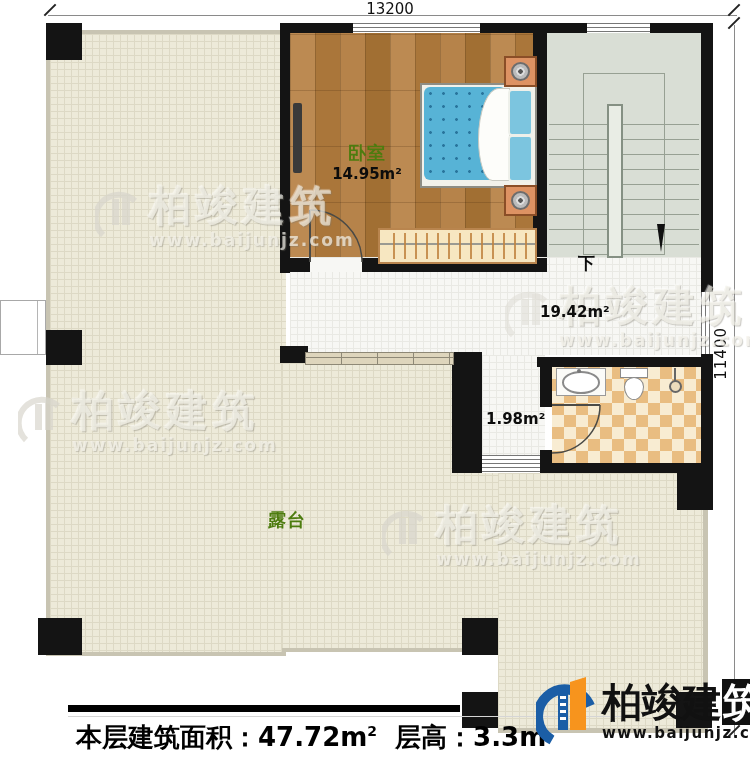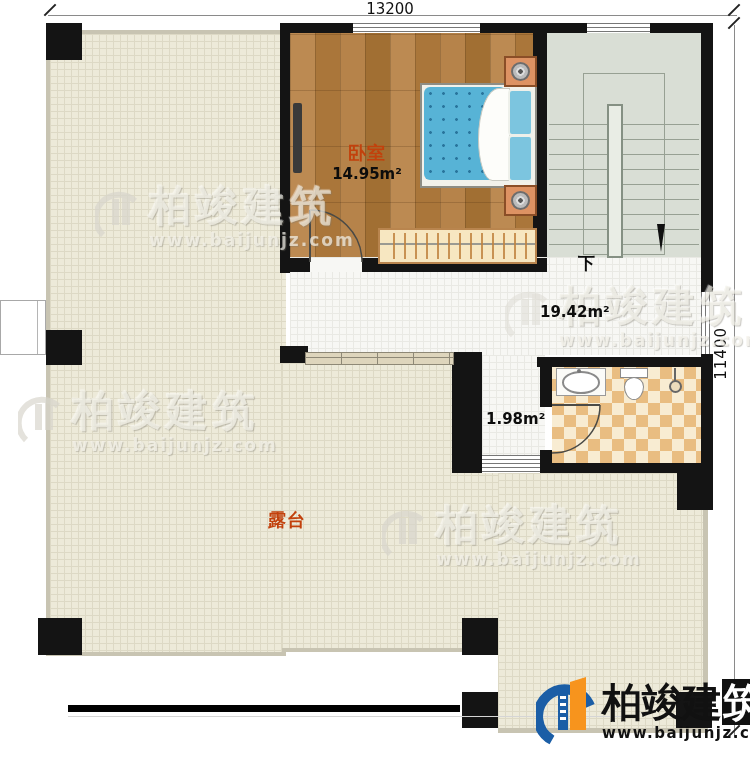--- a/index.html
+++ b/index.html
@@ -58,21 +58,21 @@
   .basin{background:#fff;border:2px solid #8a8a8a;border-radius:50%;}
   .faucet{background:#777;border-radius:50%;}
   .tank{background:#fff;border:1px solid #8a8a8a;}
   .bowl{background:#fff;border:1px solid #8a8a8a;border-radius:50% 50% 50% 50%/42% 42% 58% 58%;}
   .shower-line{background:#666;}
   .shower-head{background:#ecdcbc;border:2px solid #666;border-radius:50%;}
   .slider{background:#ded5bc;border:1px solid #8e8876;
      background-image:linear-gradient(transparent 4px,#8e8876 4px,#8e8876 5px,transparent 5px),
        repeating-linear-gradient(90deg,transparent 0 35px,#8e8876 35px 36px);}
   
-  .room-name{font-size:18px;font-weight:700;color:#c2410c;letter-spacing:1px;}
+  .room-name{font-size:18px;font-weight:700;color:#4d7c0f;letter-spacing:1px;}
   .room-area{font-size:15px;font-weight:700;color:#0c0c0c;}
   .down-label{font-size:17px;font-weight:700;color:#0c0c0c;}
   .label-center{text-align:center;}
   
   .wm{display:flex;align-items:center;gap:8px;opacity:.8;pointer-events:none;white-space:nowrap;}
   .wm-brand{font-size:42px;font-weight:700;letter-spacing:5px;color:rgba(243,241,233,.82);
      text-shadow:1px 1px 1px rgba(125,122,110,.5),-1px -1px 1px rgba(255,255,255,.65);}
   .wm-url{font-size:17px;font-weight:700;letter-spacing:2px;margin-top:-4px;color:rgba(243,241,233,.9);
      text-shadow:1px 1px 1px rgba(125,122,110,.45);}
   
@@ -229,20 +229,23 @@
     <div class="room-name">卧室</div>
     <div class="room-area">14.95m²</div>
   </div>
   <div class="abs room-area" style="left:540px;top:303px;">19.42m²</div>
   <div class="abs room-area" style="left:486px;top:410px;">1.98m²</div>
   <div class="abs room-name" style="left:268px;top:508px;">露台</div>
   <div class="abs down-label" style="left:578px;top:252px;">下</div>
 
   <div class="abs title-bar" style="left:68px;top:705px;width:392px;height:7px;"></div>
   <div class="abs thin-bar" style="left:68px;top:716px;width:560px;height:1px;"></div>
+  <div class="abs info-line" style="left:76px;top:720px;">
+    <span>本层建筑面积：</span><span>47.72m</span><sup>2</sup><span style="display:inline-block;width:18px;"></span><span>层高：</span><span>3.3m</span>
+  </div>
 
   <div class="abs logo" style="left:536px;top:676px;">
     <svg width="60" height="72" viewBox="0 0 60 72">
       <path d="M16,64 A27,27 0 1 1 54,30" fill="none" stroke="#1b5ea6" stroke-width="10"></path>
       <polygon points="34,6 50,1 50,54 34,54" fill="#f7941d"></polygon>
       <rect x="22" y="16" width="10" height="38" fill="#1b5ea6"></rect>
       <rect x="24" y="20" width="6" height="3" fill="#fff"></rect>
       <rect x="24" y="27" width="6" height="3" fill="#fff"></rect>
       <rect x="24" y="34" width="6" height="3" fill="#fff"></rect>
       <rect x="24" y="41" width="6" height="3" fill="#fff"></rect>

